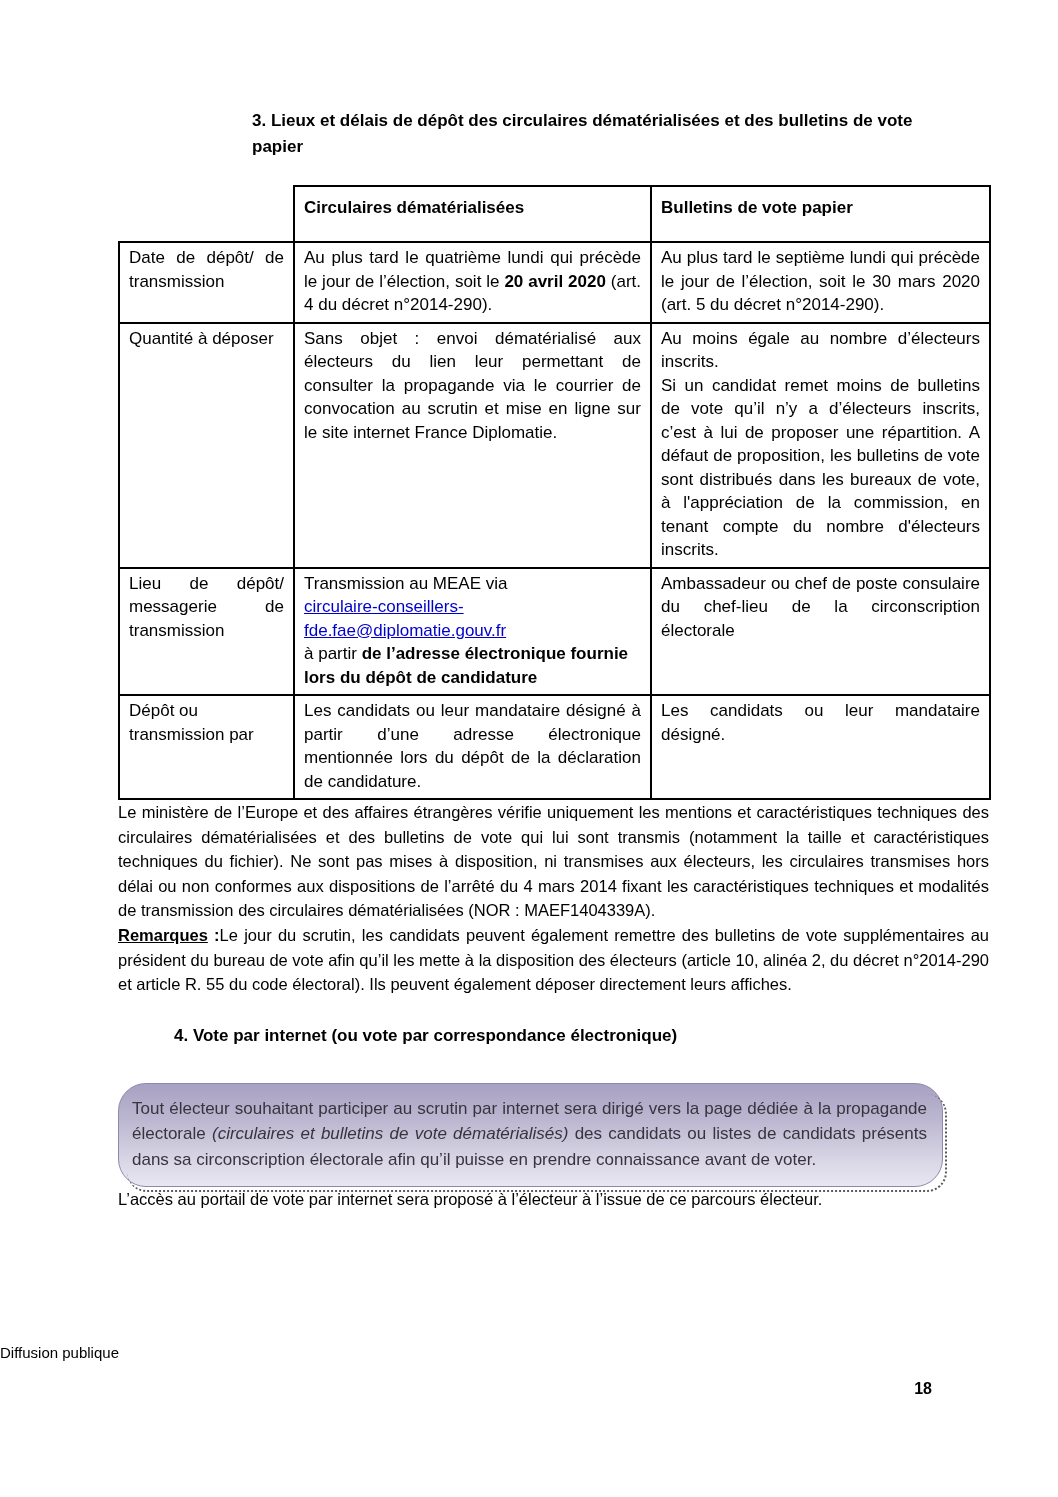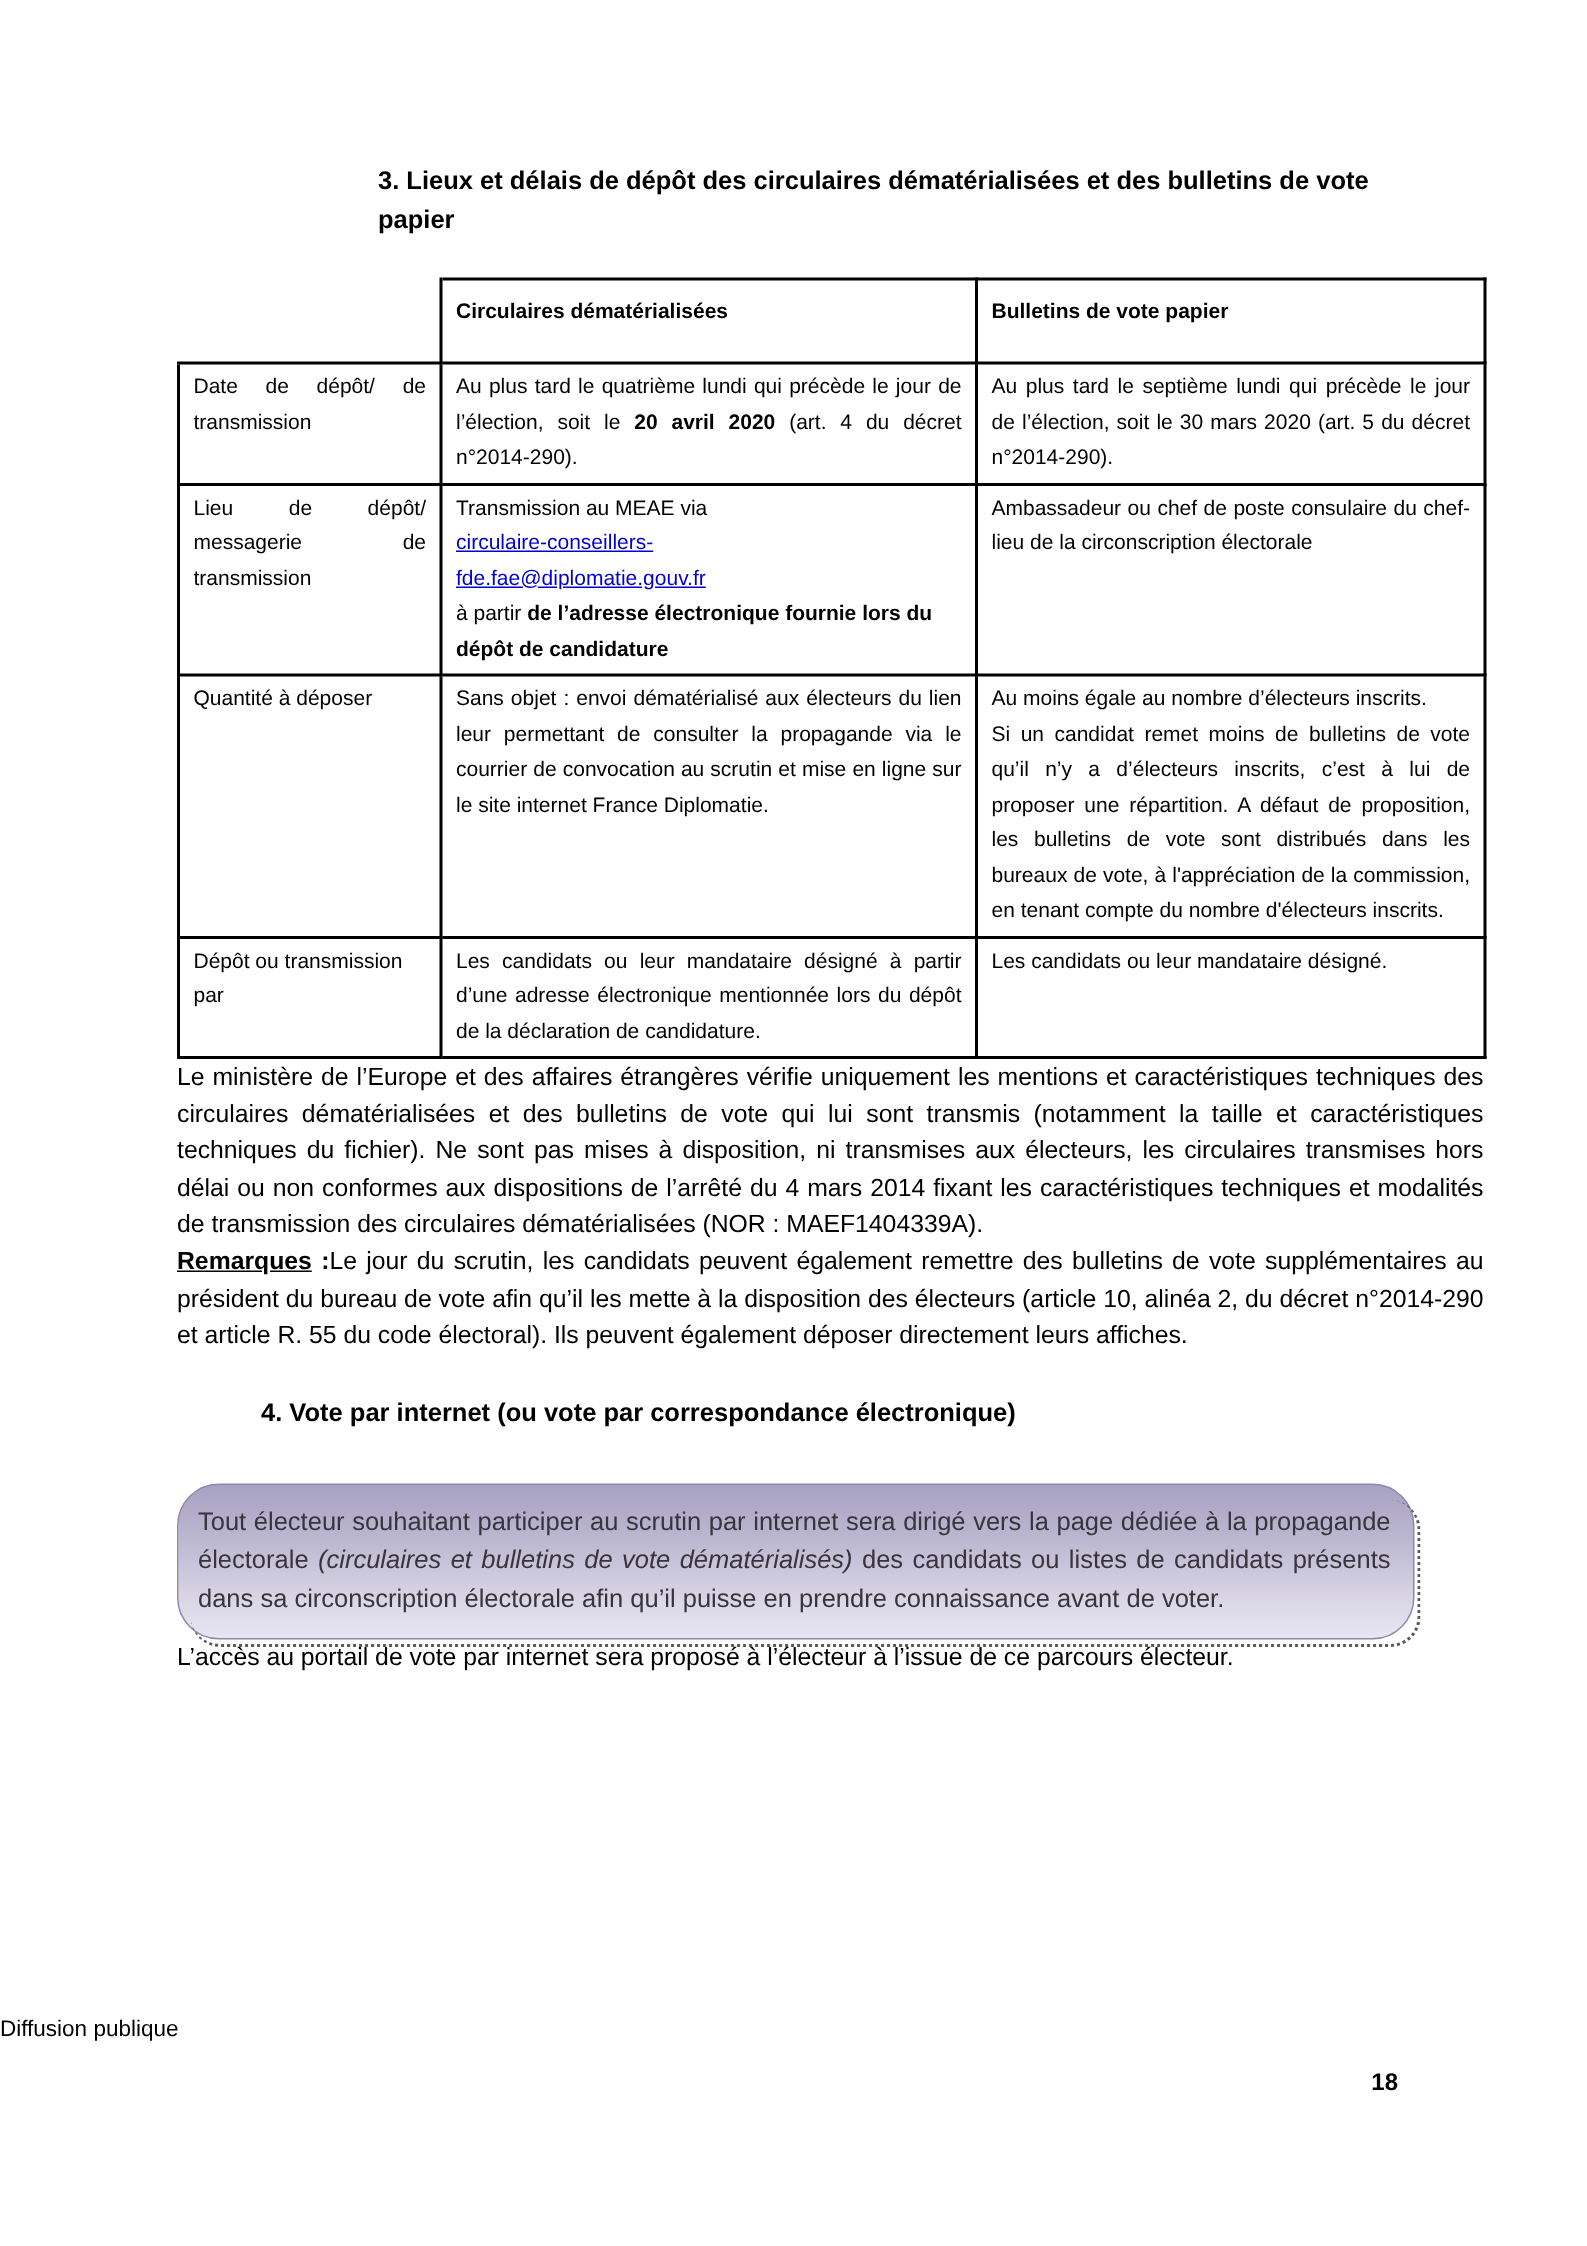--- a/index.html
+++ b/index.html
@@ -18,21 +18,21 @@
   .content{position:absolute;left:118px;top:0;width:871px;}
   .section-title{font-size:17px;font-weight:700;line-height:26px;margin:0;}
   .s3{margin-top:108px;margin-left:134px;width:690px;}
   .s4{margin-top:26px;margin-left:56px;}
 
   table.grid{border-collapse:collapse;table-layout:fixed;width:871px;margin-top:25px;}
   .grid th,.grid td{
     border:2px solid #000;
     vertical-align:top;
     padding:3px 9px 5px 9px;
-    font-size:14px;line-height:23.5px;
+    font-size:17px;line-height:23.5px;
     text-align:justify;
   }
   .grid th{font-weight:700;text-align:left;height:40px;padding-top:9px;}
   .grid td.blank{border-top:none;border-left:none;}
   .grid td.left{text-align:left;}
   .cellline{display:block;}
   a.email{color:#0000cd;text-decoration:underline;display:block;line-height:23.5px;word-break:break-all;}
   .b{font-weight:700;margin-top:22px;}
   .u{text-decoration:underline;}
   .i{font-style:italic;}
@@ -87,36 +87,36 @@
           <th>Bulletins de vote papier</th>
         </tr>
 
         <tr>
           <td>Date de dépôt/ de transmission</td>
           <td><span>Au plus tard le quatrième lundi qui précède le jour de l’élection, soit le </span><span class="b">20 avril 2020</span><span> (art. 4 du décret n°2014-290).</span></td>
           <td>Au plus tard le septième lundi qui précède le jour de l’élection, soit le 30 mars 2020 (art. 5 du décret n°2014-290).</td>
         </tr>
 
         <tr>
+          <td class="left">Quantité à déposer</td>
+          <td>Sans objet : envoi dématérialisé aux électeurs du lien leur permettant de consulter la propagande via le courrier de convocation au scrutin et mise en ligne sur le site internet France Diplomatie.</td>
+          <td>
+            <span class="cellline">Au moins égale au nombre d’électeurs inscrits.</span>
+            <span class="cellline">Si un candidat remet moins de bulletins de vote qu’il n’y a d’électeurs inscrits, c’est à lui de proposer une répartition. A défaut de proposition, les bulletins de vote sont distribués dans les bureaux de vote, à l'appréciation de la commission, en tenant compte du nombre d'électeurs inscrits.</span>
+          </td>
+        </tr>
+
+        <tr>
           <td>Lieu de dépôt/ messagerie de transmission</td>
           <td class="left">
             <span class="cellline">Transmission au MEAE via</span>
             <a class="email" href="#"><span>circulaire-conseillers-</span><br><span>fde.fae@diplomatie.gouv.fr</span></a>
             <span class="cellline"><span>à partir </span><span class="b">de l’adresse électronique fournie lors du dépôt de candidature</span></span>
           </td>
           <td>Ambassadeur ou chef de poste consulaire du chef-lieu de la circonscription électorale</td>
-        </tr>
-
-        <tr>
-          <td class="left">Quantité à déposer</td>
-          <td>Sans objet : envoi dématérialisé aux électeurs du lien leur permettant de consulter la propagande via le courrier de convocation au scrutin et mise en ligne sur le site internet France Diplomatie.</td>
-          <td>
-            <span class="cellline">Au moins égale au nombre d’électeurs inscrits.</span>
-            <span class="cellline">Si un candidat remet moins de bulletins de vote qu’il n’y a d’électeurs inscrits, c’est à lui de proposer une répartition. A défaut de proposition, les bulletins de vote sont distribués dans les bureaux de vote, à l'appréciation de la commission, en tenant compte du nombre d'électeurs inscrits.</span>
-          </td>
         </tr>
 
         <tr>
           <td class="left">Dépôt ou transmission par</td>
           <td>Les candidats ou leur mandataire désigné à partir d’une adresse électronique mentionnée lors du dépôt de la déclaration de candidature.</td>
           <td>Les candidats ou leur mandataire désigné.</td>
         </tr>
       </tbody>
     </table>
 

